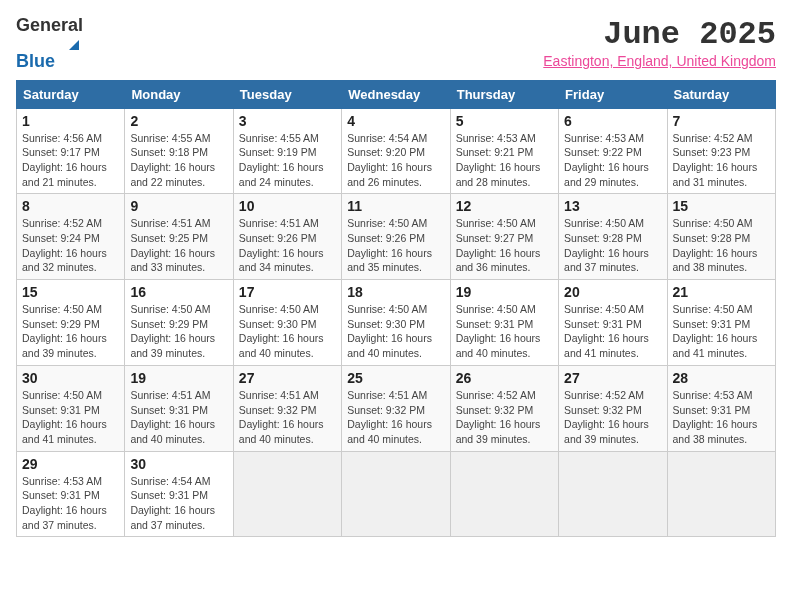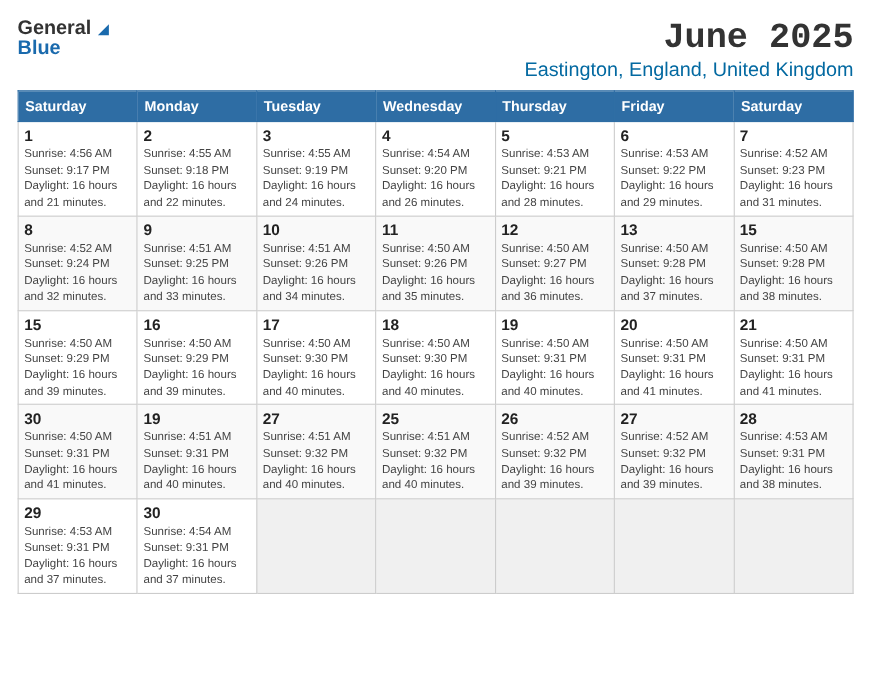--- a/index.html
+++ b/index.html
@@ -25,22 +25,23 @@
     .title-area {
       text-align: right;
     }
     .month-year {
       font-size: 32px;
       font-weight: bold;
       color: #333;
       font-family: Liberation Mono, monospace;
     }
     .location {
-      font-size: 18px;
-      color: #0369a1;
+      font-size: 14px;
+      color: #ec4899;
+      text-decoration: underline;
     }
     table {
       width: 100%;
       border-collapse: collapse;
       font-size: 11px;
     }
     thead tr th {
       background-color: #2e6da4;
       color: #fff;
       text-align: left;
@@ -74,21 +75,21 @@
     }
     .empty-cell {
       background: #f0f0f0 !important;
     }
   </style>
 </head>
 <body>
 
 <div class="header-area">
   <div class="logo">
-    <div style="display:flex;align-items:flex-end;">
+    <div style="display:flex;align-items:flex-end;flex-direction:column;">
       <span style="font-size:18px;font-weight:bold;color:#333;">General</span>
       <svg width="18" height="18" viewBox="0 0 18 18" style="margin-left:2px;">
         <polygon points="4,14 14,14 14,4" fill="#1a6aad"></polygon>
       </svg>
     </div>
     <span style="font-size:18px;font-weight:bold;color:#1a6aad;margin-top:-2px;">Blue</span>
   </div>
   <div class="title-area">
     <div class="month-year">June 2025</div>
     <div class="location">Eastington, England, United Kingdom</div>

